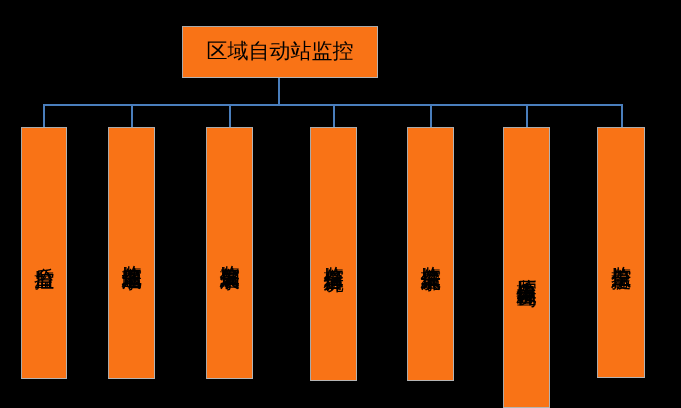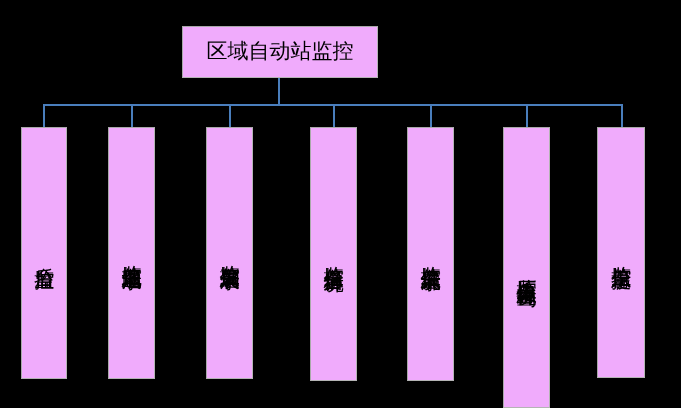--- a/index.html
+++ b/index.html
@@ -21,21 +21,21 @@
   .conn {
     position: absolute;
     background: #4a7ebc;
   }
   .conn-v { width: 2px; }
   .conn-h { height: 2px; }
 
   
   .node {
     position: absolute;
-    background: #f0abfc;
+    background: #f97316;
     border-top: 1px solid #a9a9a9;
     border-left: 1px solid #a9a9a9;
     border-right: 1px solid #b4b4b4;
     border-bottom: 1px solid #b4b4b4;
     box-sizing: border-box;
     color: #000000;
   }
 
   
   .node-root {

